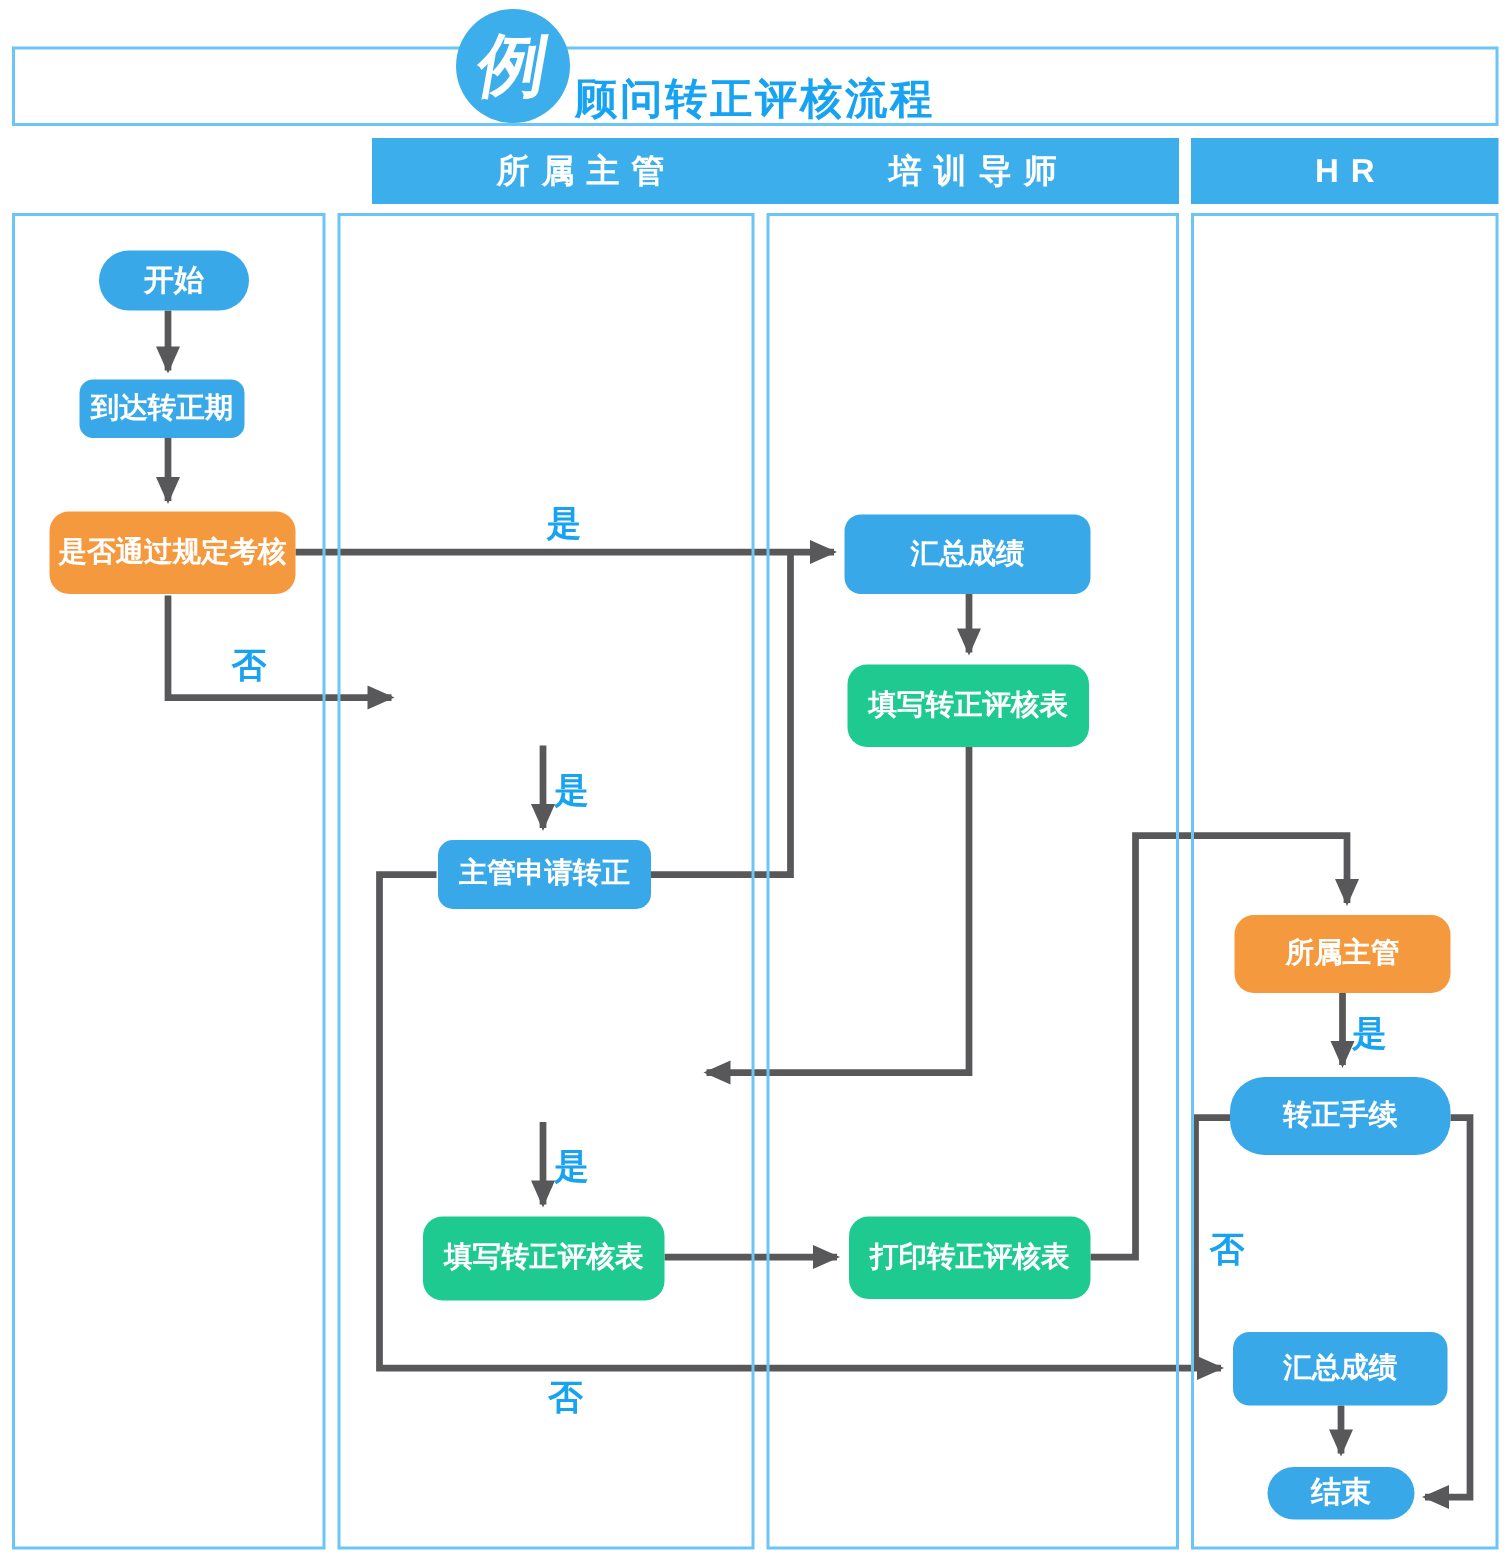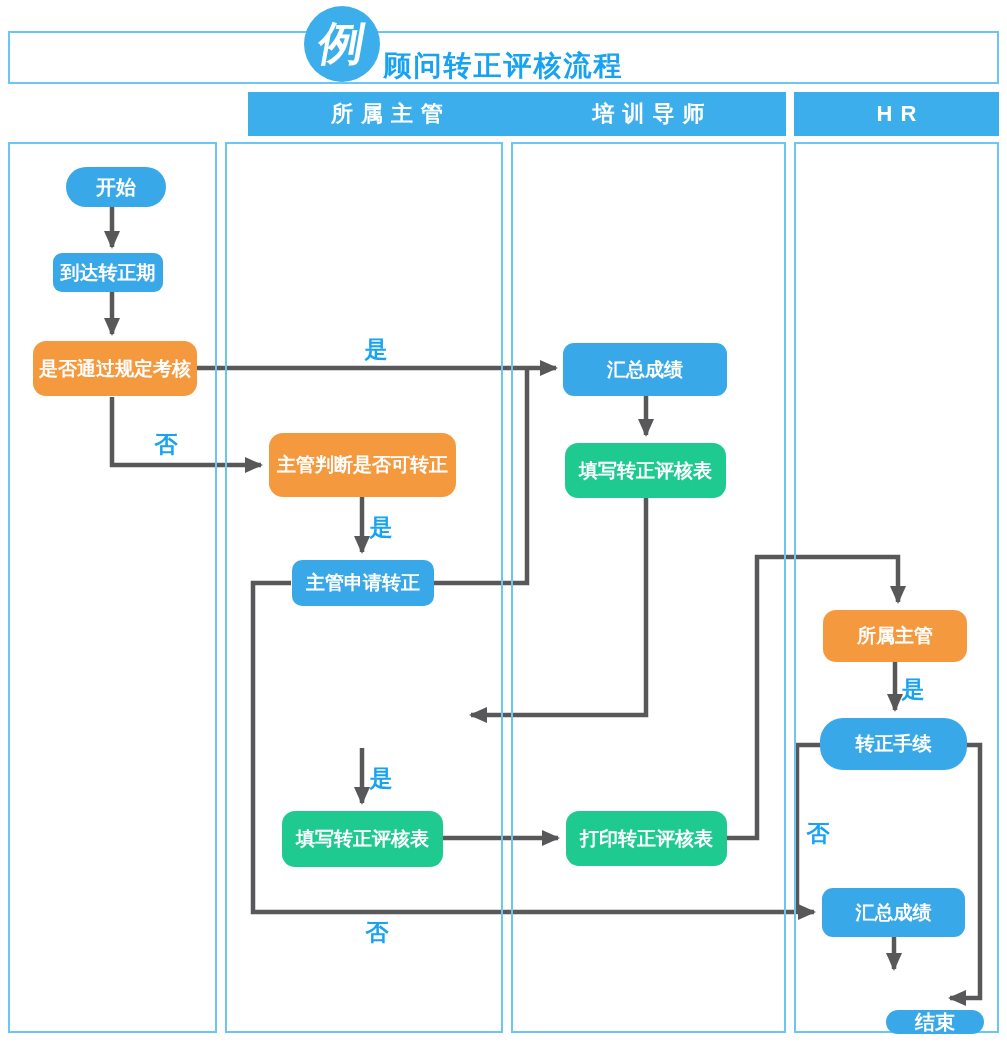--- a/index.html
+++ b/index.html
@@ -86,32 +86,31 @@
 
   <div class="lane-body" style="left:8px;width:209px;"></div>
   <div class="lane-body" style="left:225px;width:278px;"></div>
   <div class="lane-body" style="left:511px;width:275px;"></div>
   <div class="lane-body" style="left:794px;width:205px;"></div>
 
   <div class="node blue terminal" style="left:66px;top:167px;width:100px;height:40px;">开始</div>
   <div class="node blue" style="left:53px;top:253px;width:110px;height:39px;border-radius:9px;">到达转正期</div>
   <div class="node orange" style="left:33px;top:341px;width:164px;height:55px;border-radius:13px;">是否通过规定考核</div>
 
-  <div class="node orange" style="left:269px;top:433px;width:187px;height:64px;border-radius:14px;">主管判断是否可转正</div>
   <div class="node blue" style="left:292px;top:560px;width:142px;height:46px;border-radius:10px;">主管申请转正</div>
   <div class="node green" style="left:282px;top:811px;width:161px;height:56px;border-radius:13px;">填写转正评核表</div>
 
   <div class="node blue" style="left:563px;top:343px;width:164px;height:53px;border-radius:11px;">汇总成绩</div>
   <div class="node green" style="left:565px;top:443px;width:161px;height:55px;border-radius:13px;">填写转正评核表</div>
   <div class="node green" style="left:566px;top:811px;width:161px;height:55px;border-radius:13px;text-align:center;">打印转正评核表</div>
 
   <div class="node orange" style="left:823px;top:610px;width:144px;height:52px;border-radius:13px;">所属主管</div>
   <div class="node blue" style="left:820px;top:718px;width:147px;height:52px;border-radius:23px;">转正手续</div>
   <div class="node blue" style="left:822px;top:888px;width:143px;height:49px;border-radius:11px;">汇总成绩</div>
-  <div class="node blue terminal" style="left:886px;top:978px;width:98px;height:24px;margin-top:32px;">结束</div>
+  <div class="node blue terminal" style="left:845px;top:978px;width:98px;height:35px;">结束</div>
 
   <div class="edge-label" style="left:376px;top:349px;">是</div>
   <div class="edge-label" style="left:166px;top:444px;">否</div>
   <div class="edge-label" style="left:381px;top:527px;">是</div>
   <div class="edge-label" style="left:381px;top:778px;">是</div>
   <div class="edge-label" style="left:913px;top:689px;">是</div>
   <div class="edge-label" style="left:818px;top:833px;">否</div>
   <div class="edge-label" style="left:377px;top:932px;">否</div>
 
 </div>

